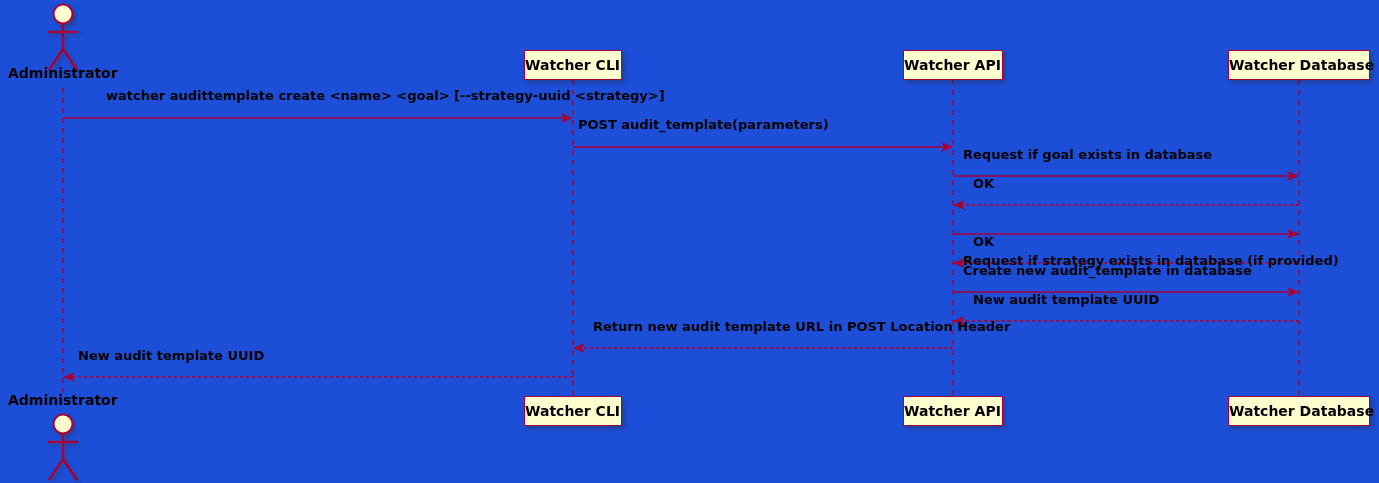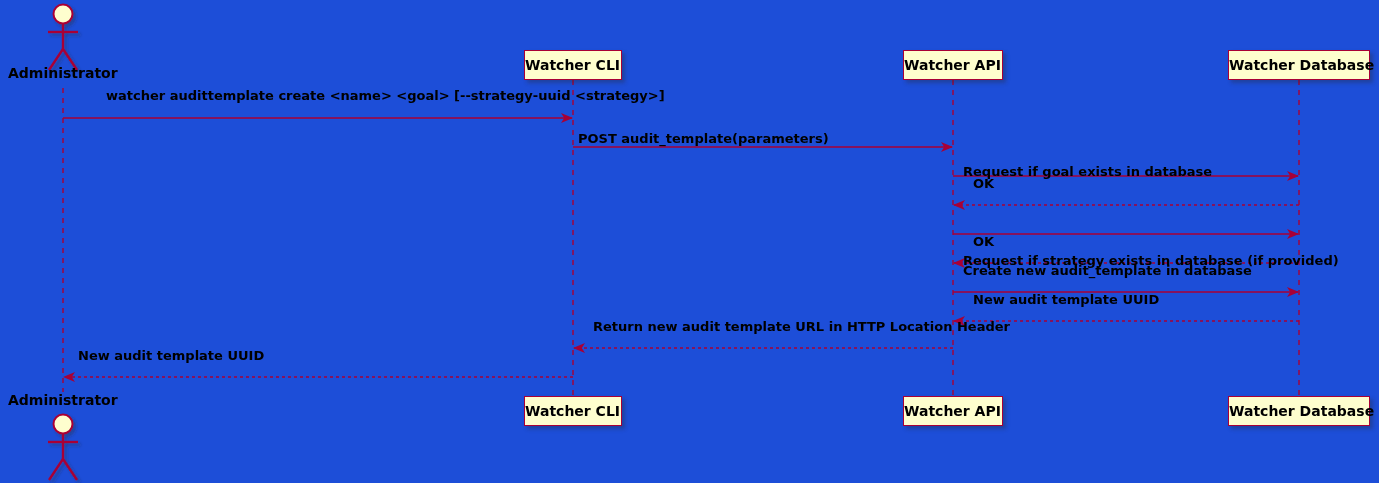--- a/index.html
+++ b/index.html
@@ -129,24 +129,24 @@
       <div class="pbox" style="left: 903px; top: 396px; width: 100px; height: 30px;">
         <span class="pbox-label">Watcher API</span>
       </div>
       <div class="pbox" style="left: 1228px; top: 50px; width: 142px; height: 30px;">
         <span class="pbox-label">Watcher Database</span>
       </div>
       <div class="pbox" style="left: 1228px; top: 396px; width: 142px; height: 30px;">
         <span class="pbox-label">Watcher Database</span>
       </div>
       <div class="msg-label" style="left: 65px; top: 89px; margin-left: 41px;">watcher audittemplate create &lt;name&gt; &lt;goal&gt; [--strategy-uuid &lt;strategy&gt;]</div>
-      <div class="msg-label" style="left: 578px; top: 132px;">POST audit_template(parameters)</div>
-      <div class="msg-label" style="left: 963px; top: 165px;">Request if goal exists in database</div>
+      <div class="msg-label" style="left: 578px; top: 118px;">POST audit_template(parameters)</div>
+      <div class="msg-label" style="left: 963px; top: 148px;">Request if goal exists in database</div>
       <div class="msg-label" style="left: 973px; top: 177px;">OK</div>
       <div class="msg-label" style="left: 963px; top: 206px; margin-top: 48px;">Request if strategy exists in database (if provided)</div>
       <div class="msg-label" style="left: 973px; top: 235px;">OK</div>
       <div class="msg-label" style="left: 963px; top: 264px; text-align: center;">Create new audit_template in database</div>
       <div class="msg-label" style="left: 973px; top: 293px;">New audit template UUID</div>
-      <div class="msg-label" style="left: 593px; top: 320px;">Return new audit template URL in HTTP Location Header</div>
+      <div class="msg-label" style="left: 593px; top: 320px;">Return new audit template URL in POST Location Header</div>
       <div class="msg-label" style="left: 78px; top: 349px;">New audit template UUID</div>
     </div>
 
 </div>
 
 </body></html>

